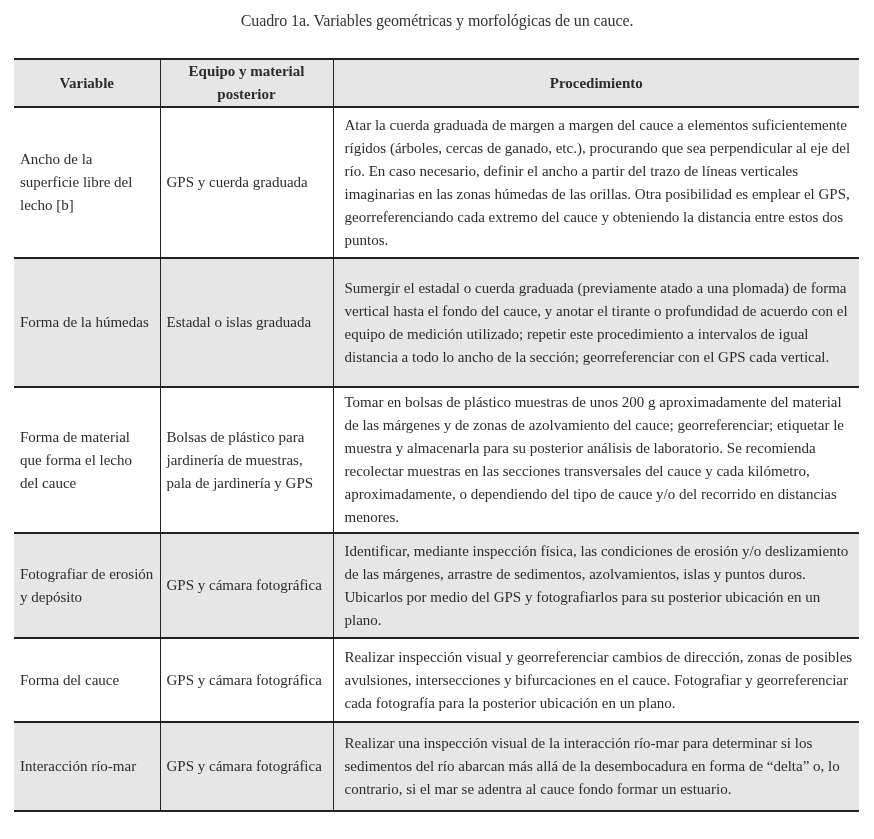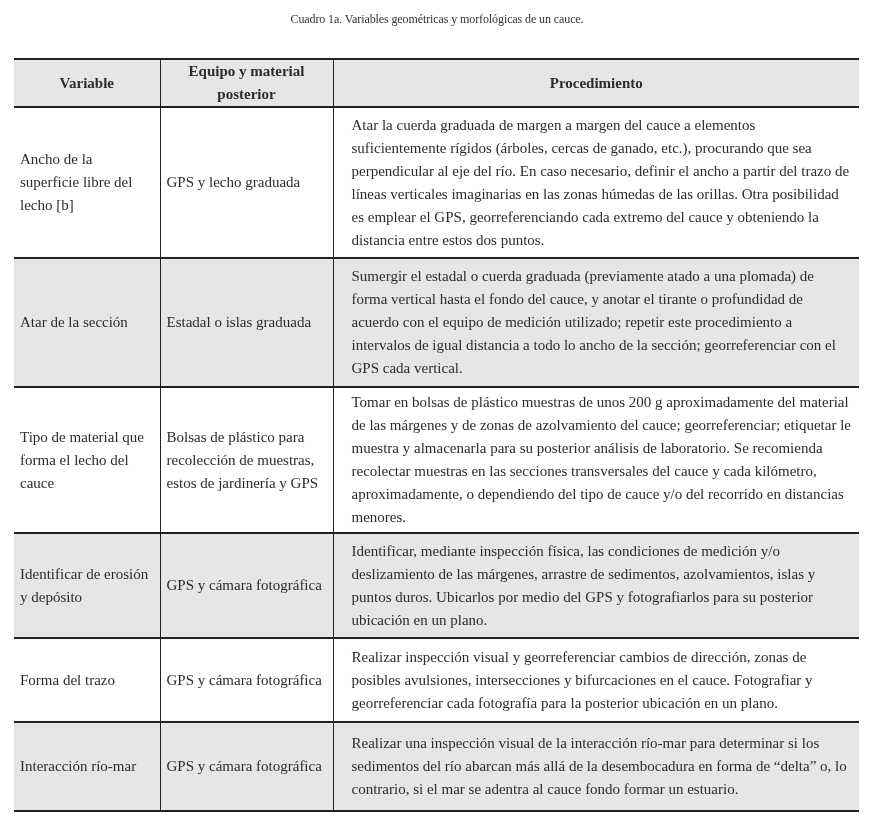--- a/index.html
+++ b/index.html
@@ -1,29 +1,29 @@
 <!DOCTYPE html>
 <html><head>
 <meta charset="utf-8">
 <style>
   html, body { margin: 0; padding: 0; background: #ffffff; }
   body { width: 874px; height: 839px; position: relative; overflow: hidden;
          font-family: "DejaVu Serif", "Liberation Serif", serif; color: #2a2a2a; }
   .caption { position: absolute; top: 12px; left: 0; width: 874px; text-align: center;
-             font-family: "Liberation Serif", serif; font-size: 12px; color: #333; letter-spacing: -0.1px; }
+             font-family: "Liberation Serif", serif; font-size: 16px; color: #333; letter-spacing: -0.1px; }
   table { position: absolute; left: 14px; top: 58px; width: 845px; border-collapse: collapse;
           table-layout: fixed; font-family: "Liberation Serif", serif; font-size: 15px; color: #2c2c2c; }
   col.c1 { width: 146px; } col.c2 { width: 173px; } col.c3 { width: 526px; }
   th, td { border-top: 2px solid #222; border-bottom: 2px solid #222; vertical-align: middle;
            padding: 0 6px; line-height: 23px; text-align: left; }
   th + th, td + td { border-left: 1px solid #222; }
   thead tr { height: 36px; background: #e6e6e6; }
   th { font-weight: bold; text-align: center; font-size: 15px; line-height: 23px; }
   tbody tr.shade { background: #e6e6e6; }
-  td.proc { padding-left: 18px; padding-right: 6px; margin-left: 44px; }
+  td.proc { padding-left: 11px; padding-right: 6px; margin-left: 44px; }
   tr.r1 { height: 151px; } tr.r2 { height: 129px; } tr.r3 { height: 146px; }
   tr.r4 { height: 105px; } tr.r5 { height: 84px; } tr.r6 { height: 89px; }
 </style>
 </head>
 <body>
 
 <div class="caption">Cuadro 1a. Variables geométricas y morfológicas de un cauce.</div>
 
 <table>
   <colgroup>
@@ -34,40 +34,40 @@
   <thead>
     <tr>
       <th>Variable</th>
       <th>Equipo y material posterior</th>
       <th>Procedimiento</th>
     </tr>
   </thead>
   <tbody>
     <tr class="r1">
       <td>Ancho de la superficie libre del lecho [b]</td>
-      <td>GPS y lecho graduada</td>
+      <td>GPS y cuerda graduada</td>
       <td class="proc">Atar la cuerda graduada de margen a margen del cauce a elementos suficientemente rígidos (árboles, cercas de ganado, etc.), procurando que sea perpendicular al eje del río. En caso necesario, definir el ancho a partir del trazo de líneas verticales imaginarias en las zonas húmedas de las orillas. Otra posibilidad es emplear el GPS, georreferenciando cada extremo del cauce y obteniendo la distancia entre estos dos puntos.</td>
     </tr>
     <tr class="r2 shade">
-      <td>Atar de la sección</td>
+      <td>Forma de la húmedas</td>
       <td>Estadal o islas graduada</td>
       <td class="proc">Sumergir el estadal o cuerda graduada (previamente atado a una plomada) de forma vertical hasta el fondo del cauce, y anotar el tirante o profundidad de acuerdo con el equipo de medición utilizado; repetir este procedimiento a intervalos de igual distancia a todo lo ancho de la sección; georreferenciar con el GPS cada vertical.</td>
     </tr>
     <tr class="r3">
-      <td>Tipo de material que forma el lecho del cauce</td>
-      <td>Bolsas de plástico para recolección de muestras, estos de jardinería y GPS</td>
+      <td>Forma de material que forma el lecho del cauce</td>
+      <td>Bolsas de plástico para jardinería de muestras, pala de jardinería y GPS</td>
       <td class="proc">Tomar en bolsas de plástico muestras de unos 200 g aproximadamente del material de las márgenes y de zonas de azolvamiento del cauce; georreferenciar; etiquetar le muestra y almacenarla para su posterior análisis de laboratorio. Se recomienda recolectar muestras en las secciones transversales del cauce y cada kilómetro, aproximadamente, o dependiendo del tipo de cauce y/o del recorrido en distancias menores.</td>
     </tr>
     <tr class="r4 shade">
-      <td>Identificar de erosión y depósito</td>
+      <td>Fotografiar de erosión y depósito</td>
       <td>GPS y cámara fotográfica</td>
-      <td class="proc">Identificar, mediante inspección física, las condiciones de medición y/o deslizamiento de las márgenes, arrastre de sedimentos, azolvamientos, islas y puntos duros. Ubicarlos por medio del GPS y fotografiarlos para su posterior ubicación en un plano.</td>
+      <td class="proc">Identificar, mediante inspección física, las condiciones de erosión y/o deslizamiento de las márgenes, arrastre de sedimentos, azolvamientos, islas y puntos duros. Ubicarlos por medio del GPS y fotografiarlos para su posterior ubicación en un plano.</td>
     </tr>
     <tr class="r5">
-      <td>Forma del trazo</td>
+      <td>Forma del cauce</td>
       <td>GPS y cámara fotográfica</td>
       <td class="proc">Realizar inspección visual y georreferenciar cambios de dirección, zonas de posibles avulsiones, intersecciones y bifurcaciones en el cauce. Fotografiar y georreferenciar cada fotografía para la posterior ubicación en un plano.</td>
     </tr>
     <tr class="r6 shade">
       <td>Interacción río-mar</td>
       <td>GPS y cámara fotográfica</td>
       <td class="proc">Realizar una inspección visual de la interacción río-mar para determinar si los sedimentos del río abarcan más allá de la desembocadura en forma de “delta” o, lo contrario, si el mar se adentra al cauce fondo formar un estuario.</td>
     </tr>
   </tbody>
 </table>

